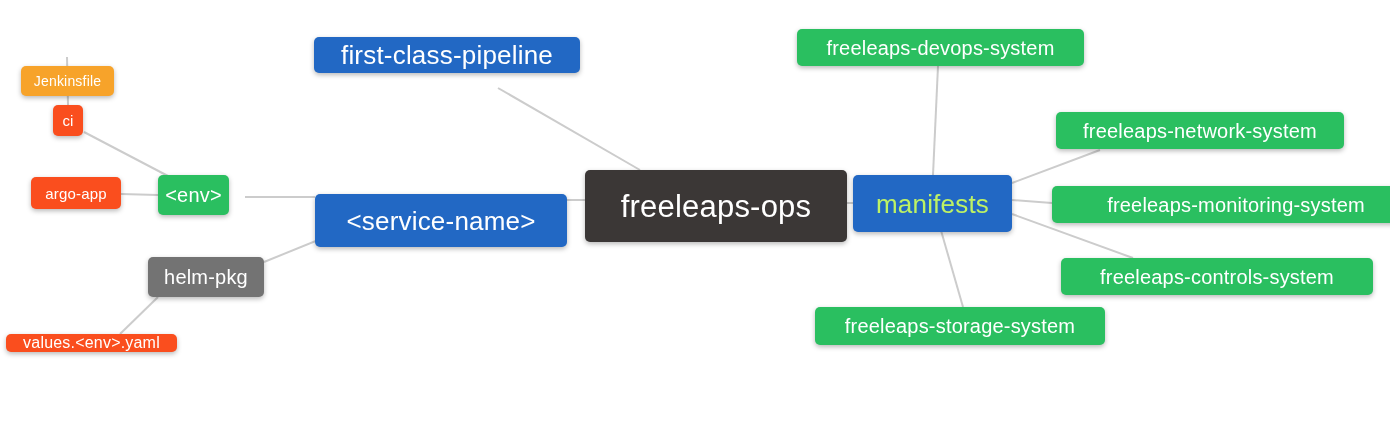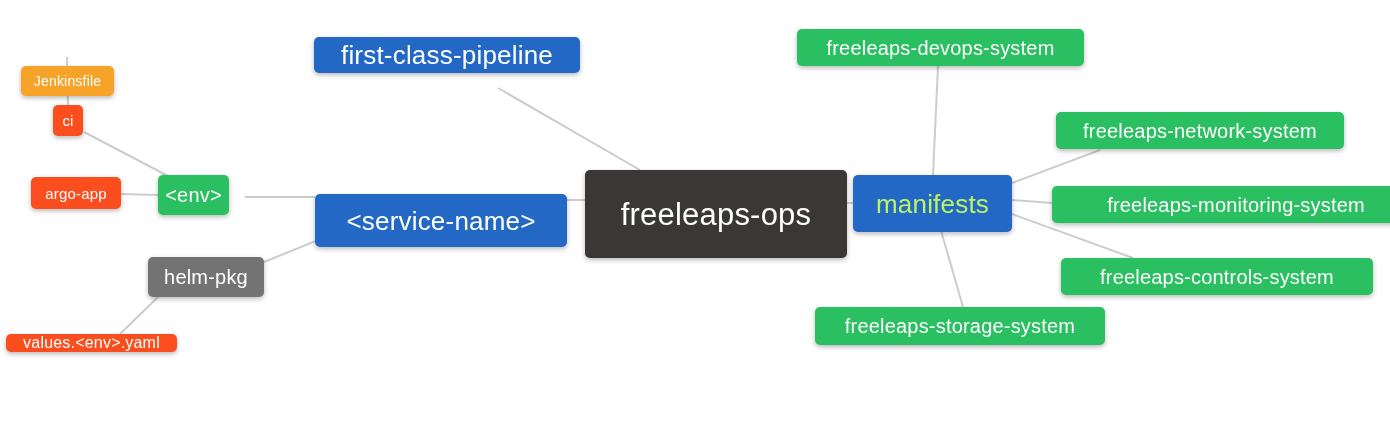--- a/index.html
+++ b/index.html
@@ -51,21 +51,21 @@
       <line x1="498" y1="88" x2="640" y2="170" stroke="#cccccc" stroke-width="2"></line>
       <line x1="567" y1="200" x2="585" y2="200" stroke="#cccccc" stroke-width="2"></line>
       <line x1="847" y1="203" x2="853" y2="203" stroke="#cccccc" stroke-width="2"></line>
       <line x1="933" y1="175" x2="938" y2="66" stroke="#cccccc" stroke-width="2"></line>
       <line x1="1012" y1="183" x2="1100" y2="150" stroke="#cccccc" stroke-width="2"></line>
       <line x1="1012" y1="200" x2="1052" y2="203" stroke="#cccccc" stroke-width="2"></line>
       <line x1="1012" y1="214" x2="1133" y2="258" stroke="#cccccc" stroke-width="2"></line>
       <line x1="940" y1="227" x2="963" y2="307" stroke="#cccccc" stroke-width="2"></line>
     </svg>
   <div id="nodes">
-      <div class="node" style="left: 585px; top: 170px; width: 262px; height: 88px; font-size: 31px; background: rgb(59, 55, 54); color: rgb(255, 255, 255);">freeleaps-ops</div>
+      <div class="node" style="left: 585px; top: 170px; width: 262px; height: 72px; font-size: 31px; background: rgb(59, 55, 54); color: rgb(255, 255, 255);">freeleaps-ops</div>
       <div class="node" style="left: 314px; top: 37px; width: 266px; height: 36px; font-size: 26px; background: rgb(34, 104, 196); color: rgb(255, 255, 255);">first-class-pipeline</div>
       <div class="node" style="left: 315px; top: 170px; width: 252px; height: 53px; font-size: 26px; background: rgb(34, 104, 196); color: rgb(255, 255, 255); margin-top: 24px;">&lt;service-name&gt;</div>
       <div class="node" style="left: 853px; top: 175px; width: 159px; height: 57px; font-size: 26px; background: rgb(34, 104, 196); color: #bef264;">manifests</div>
       <div class="node" style="left: 158px; top: 175px; width: 71px; height: 40px; font-size: 20px; background: rgb(42, 191, 96); color: rgb(255, 255, 255);">&lt;env&gt;</div>
       <div class="node" style="left: 148px; top: 257px; width: 116px; height: 40px; font-size: 20px; background: #737373; color: rgb(255, 255, 255);">helm-pkg</div>
       <div class="node" style="left: 797px; top: 29px; width: 287px; height: 37px; font-size: 20px; background: rgb(42, 191, 96); color: rgb(255, 255, 255);">freeleaps-devops-system</div>
       <div class="node" style="left: 1056px; top: 112px; width: 288px; height: 37px; font-size: 20px; background: rgb(42, 191, 96); color: rgb(255, 255, 255);">freeleaps-network-system</div>
       <div class="node" style="left: 1052px; top: 186px; width: 368px; height: 37px; font-size: 20px; background: rgb(42, 191, 96); color: rgb(255, 255, 255);">freeleaps-monitoring-system</div>
       <div class="node" style="left: 1061px; top: 258px; width: 312px; height: 37px; font-size: 20px; background: rgb(42, 191, 96); color: rgb(255, 255, 255);">freeleaps-controls-system</div>
       <div class="node" style="left: 815px; top: 307px; width: 290px; height: 38px; font-size: 20px; background: rgb(42, 191, 96); color: rgb(255, 255, 255);">freeleaps-storage-system</div>

